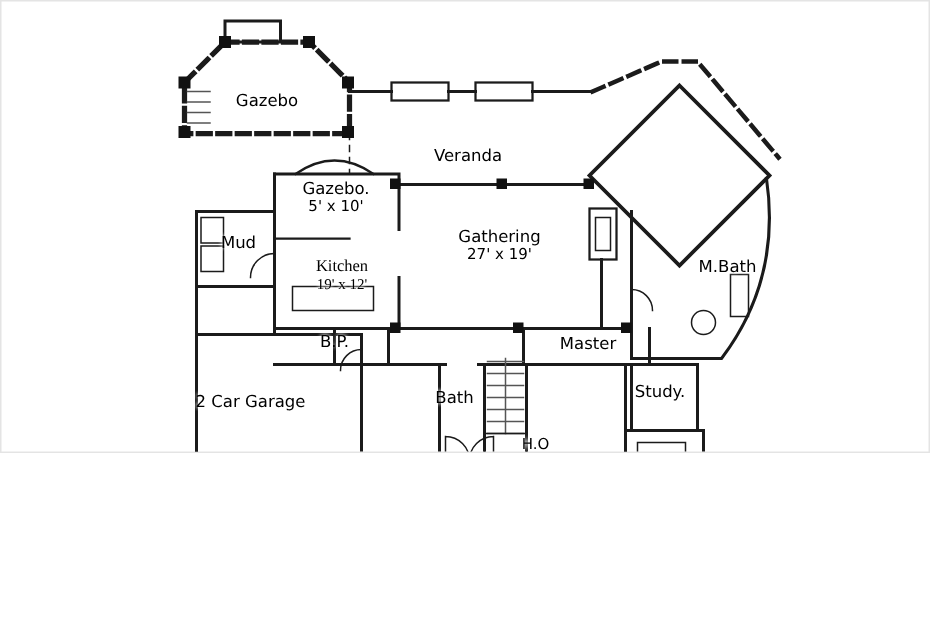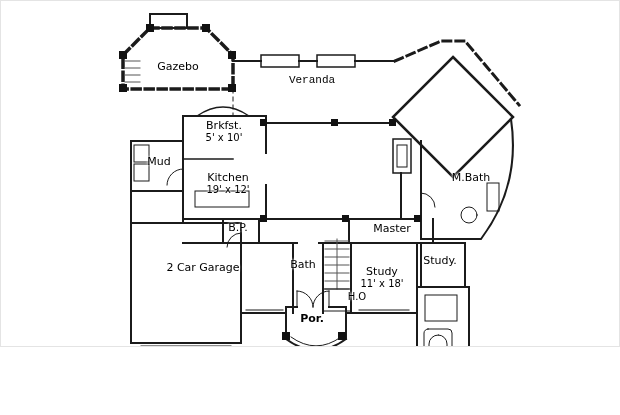--- a/index.html
+++ b/index.html
@@ -1,19 +1,19 @@
 <!DOCTYPE html>
 <html><head>
 <meta charset="utf-8">
 <style>
   html, body { margin: 0; padding: 0; background: #ffffff; }
   .canvas {
     position: relative;
     width: 620px;
-    height: 347px;
+    height: 302px;
     background: #ffffff;
     overflow: hidden;
     border: 1px solid #e4e4e4;
     box-sizing: border-box;
     font-family: "DejaVu Sans", "Liberation Sans", sans-serif;
   }
   .plan-svg { position: absolute; left: 0; top: 0; }
   .room-label {
     position: absolute;
     transform: translate(-50%, -50%);
@@ -123,65 +123,65 @@
       <rect x="227" y="50" width="8" height="8"></rect>
       <rect x="118" y="83" width="8" height="8"></rect>
       <rect x="227" y="83" width="8" height="8"></rect>
     </g>
   </svg>
 
   <div class="room-label" style="left:177px; top:66px;">
     <span class="name">Gazebo</span>
   </div>
 
-  <div class="room-label" style="left:311px; top:80px;font-family:Liberation Mono, monospace;">
+  <div class="room-label" style="left:311px; top:103px;">
     <span class="name">Veranda</span>
   </div>
 
 
   <div class="room-label" style="left:223px; top:131px;">
-    <span class="name">Brkfst.</span>
+    <span class="name">Gazebo.</span>
     <span class="dims">5' x 10'</span>
   </div>
 
   <div class="room-label" style="left:158px; top:161px;">
     <span class="name">Mud</span>
   </div>
 
-  <div class="room-label" style="left:227px; top:183px;">
+  <div class="room-label" style="left:227px; top:183px;font-family:Liberation Serif, serif;">
     <span class="name">Kitchen</span>
     <span class="dims">19' x 12'</span>
   </div>
 
+  <div class="room-label" style="left:332px; top:163px;">
+    <span class="name">Gathering</span>
+    <span class="dims">27' x 19'</span>
+  </div>
 
-  <div class="room-label" style="left:470px; top:177px;">
+  <div class="room-label" style="left:484px; top:177px;">
     <span class="name">M.Bath</span>
   </div>
 
-  <div class="room-label" style="left:237px; top:227px;">
+  <div class="room-label" style="left:222px; top:227px;">
     <span class="name">B.P.</span>
   </div>
 
   <div class="room-label" style="left:391px; top:228px;">
     <span class="name">Master</span>
   </div>
 
-  <div class="room-label" style="left:166px; top:267px;margin-left:36px;">
+  <div class="room-label" style="left:166px; top:267px;">
     <span class="name">2 Car Garage</span>
   </div>
 
 
   <div class="room-label" style="left:302px; top:264px;">
     <span class="name">Bath</span>
   </div>
 
-  <div class="room-label" style="left:381px; top:277px;">
-    <span class="name">Study</span>
-    <span class="dims">11' x 18'</span>
-  </div>
 
   <div class="room-label" style="left:439px; top:260px;">
     <span class="name">Study.</span>
   </div>
 
   <div class="room-label small" style="left:334px; top:296px;">
     <span class="name">H.O</span>
   </div>
 
   <div class="room-label" style="left:311px; top:318px;font-weight:bold;">

